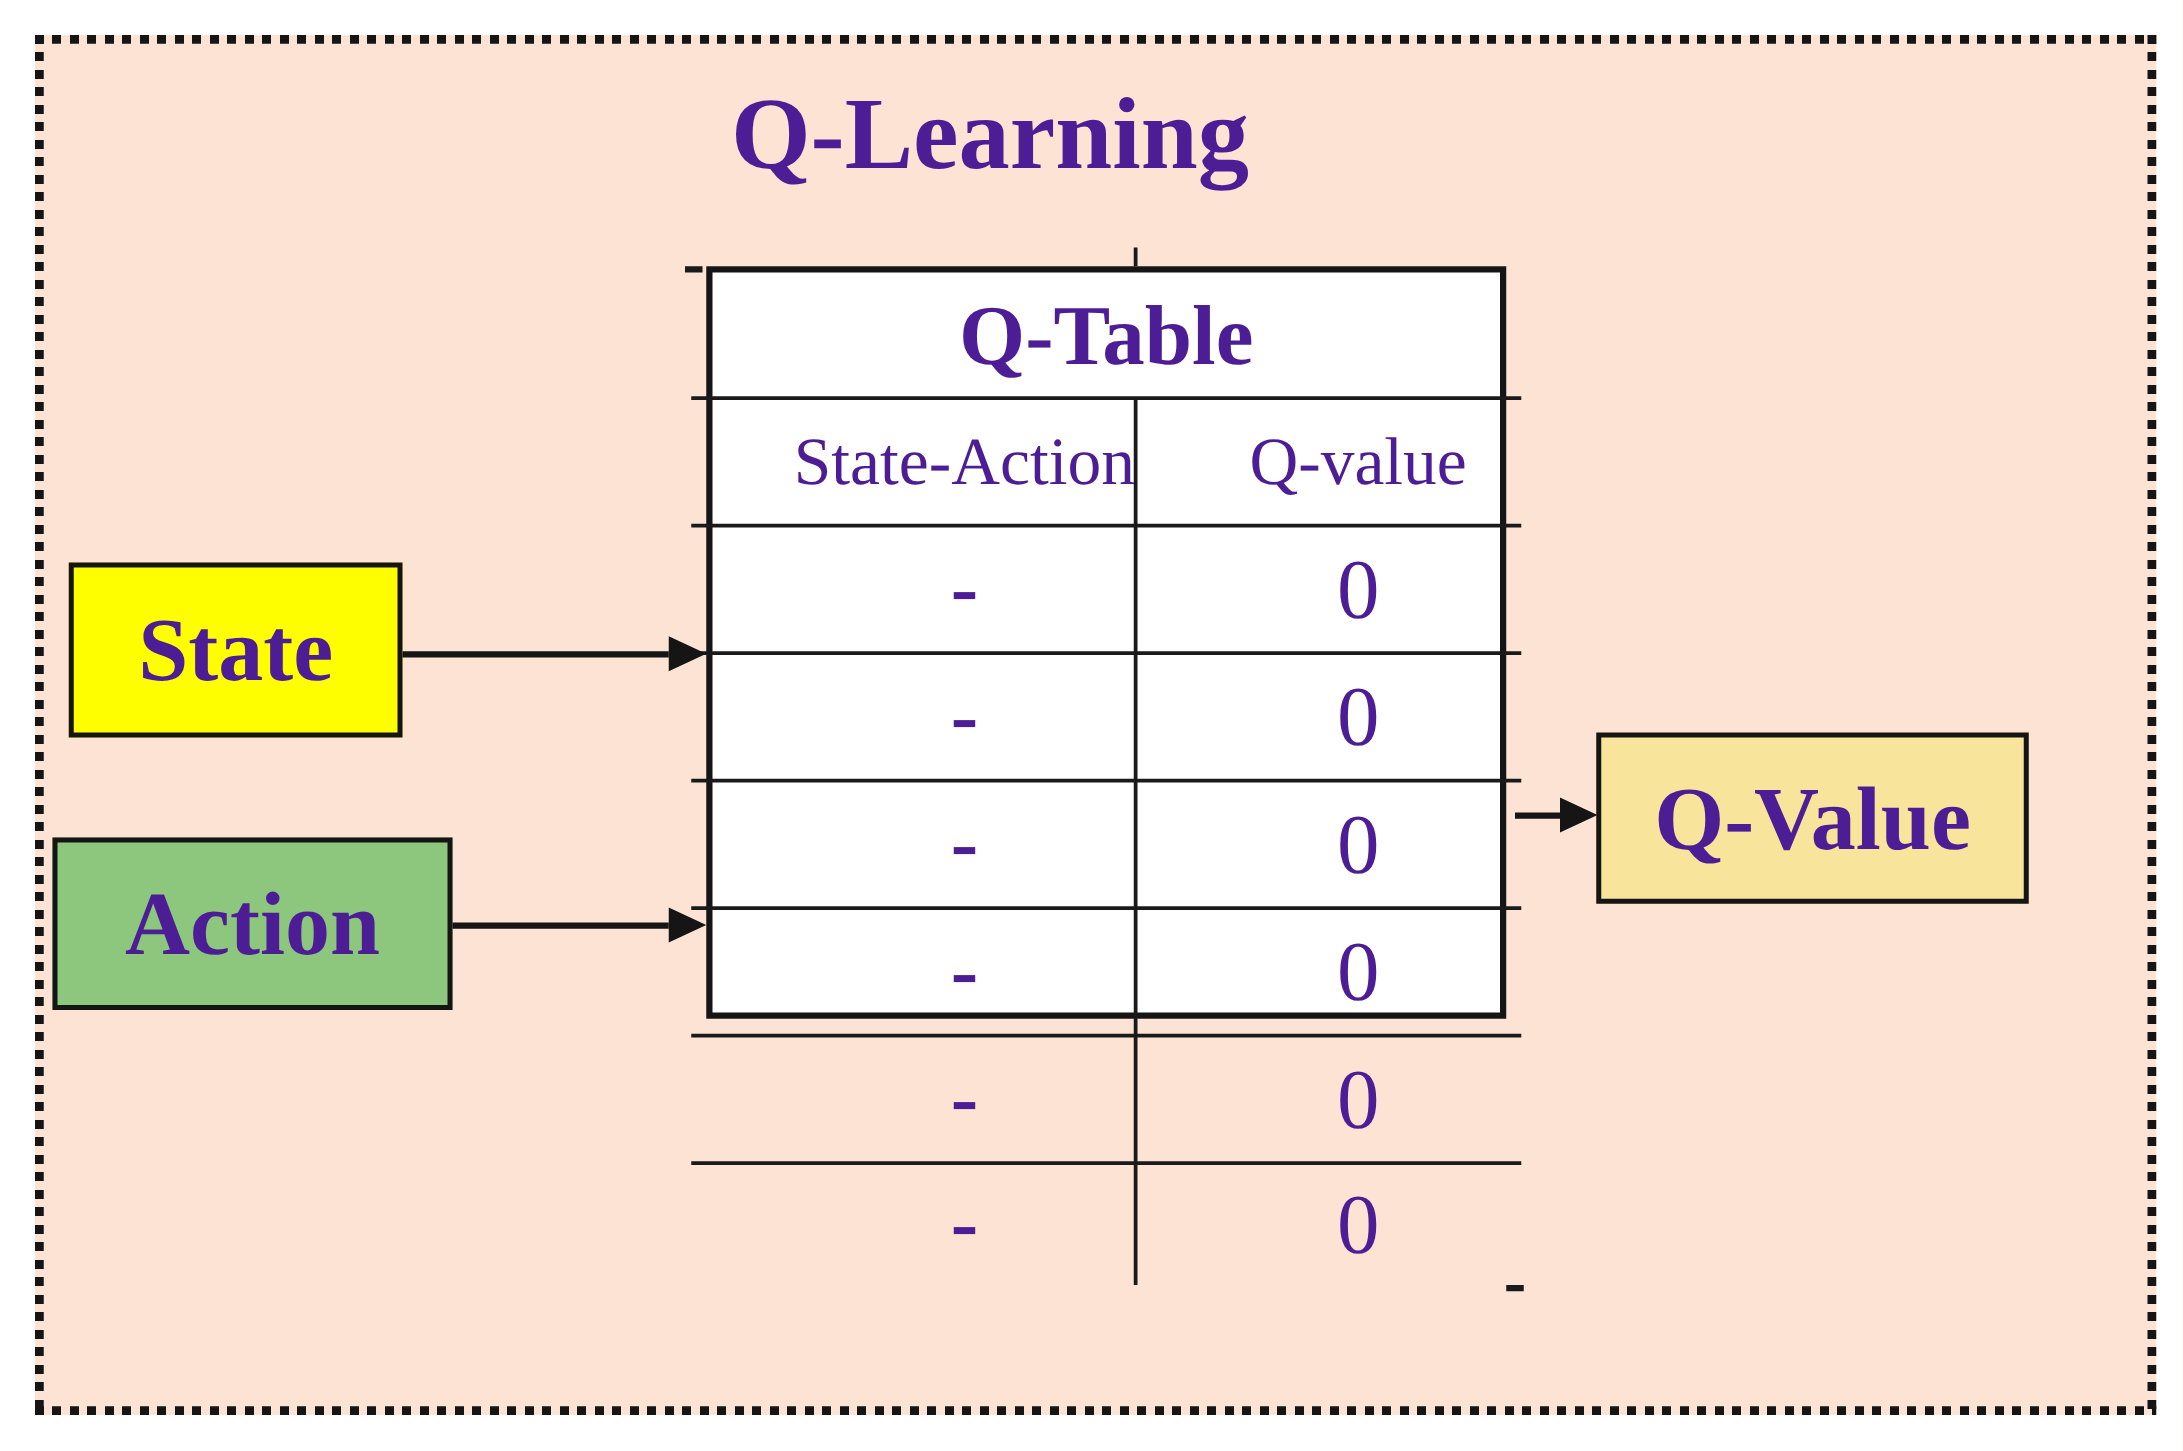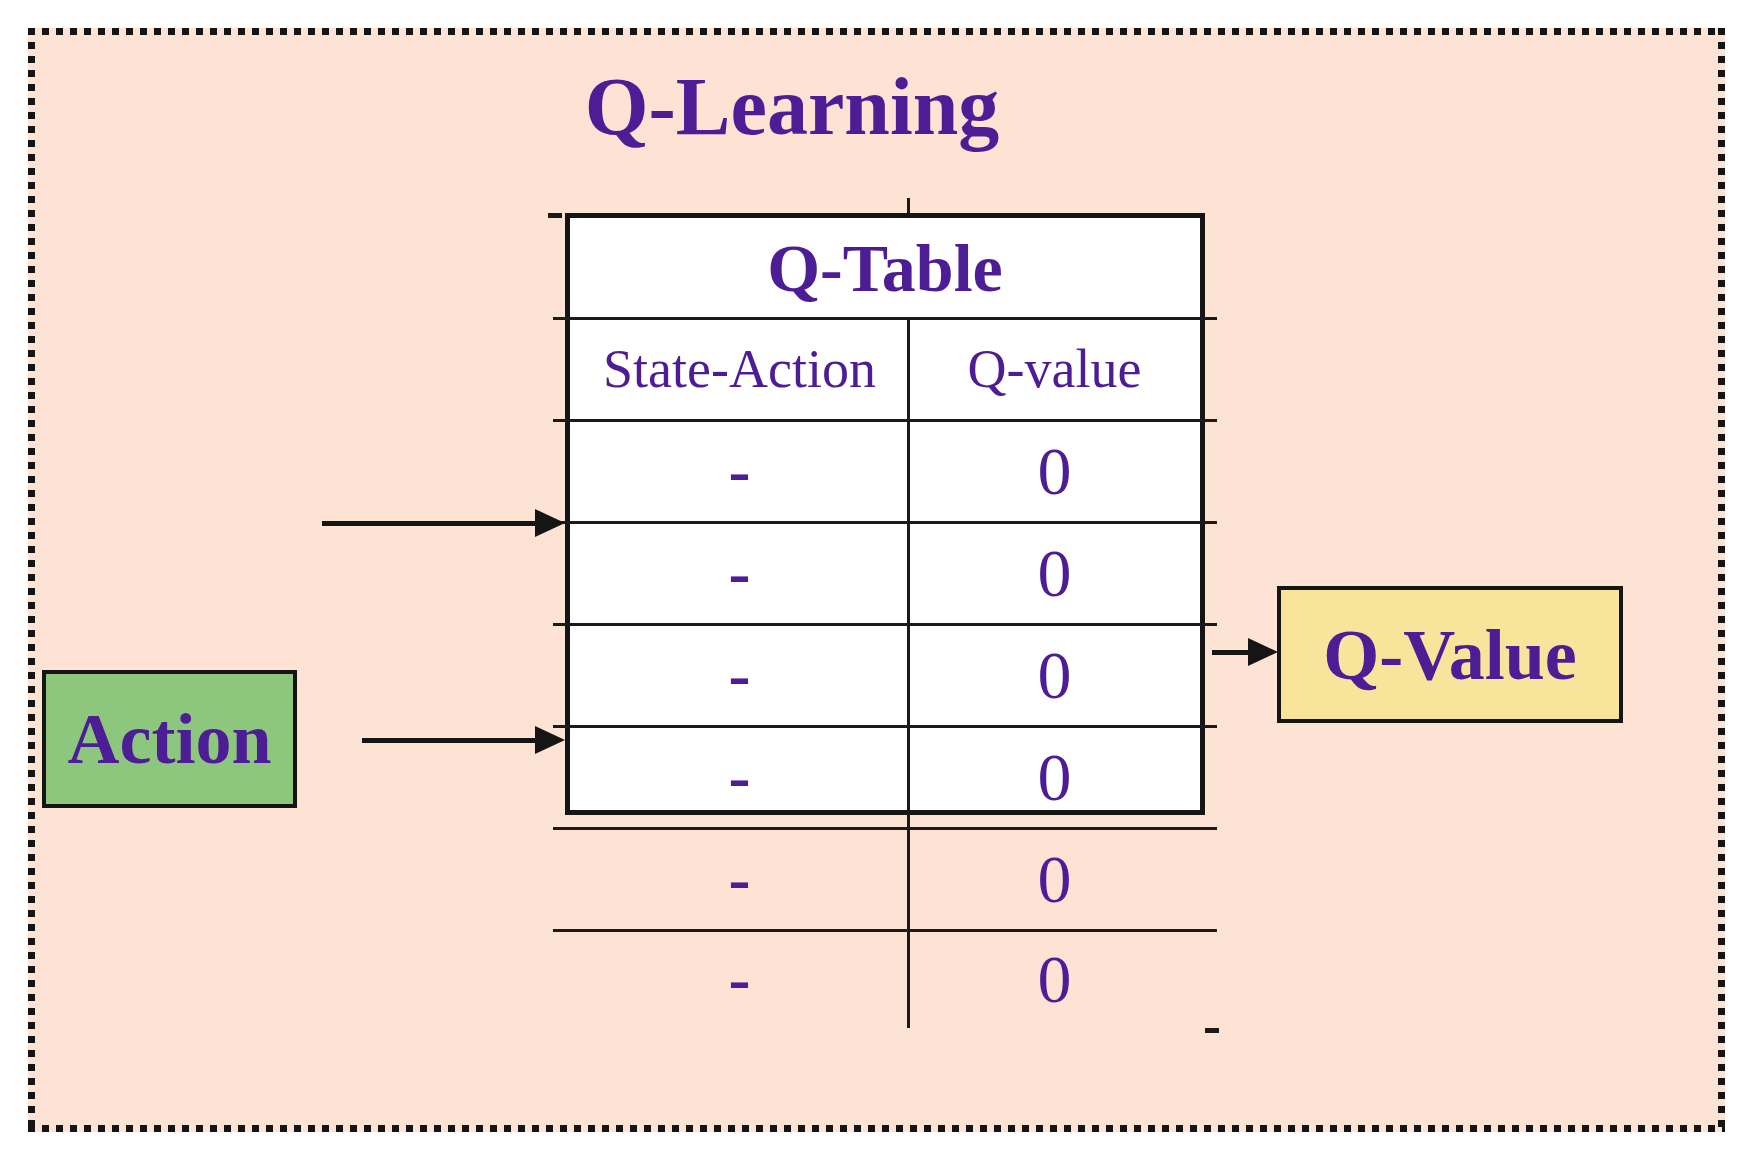--- a/index.html
+++ b/index.html
@@ -29,40 +29,40 @@
 
   .tbl {
     position:absolute; left:565px; top:213px; width:640px; height:602px;
     background:#ffffff; border:5px solid #151515; box-sizing:border-box;
   }
   .band { position:absolute; left:0; width:630px; display:flex; }
   .t-title { top:0; height:100px; align-items:center; justify-content:center;
     font-size:68px; font-weight:bold; }
   .t-sub  { top:100px; height:102px; }
   .cell { position:absolute; top:0; height:100%; display:flex;
-    align-items:center; justify-content:center; }
+    align-items:center; justify-content:center;padding-left:32px; }
   .c1 { left:0; width:339px; }
   .c2 { left:339px; width:291px; }
   .t-sub .cell { font-size:54px; }
   .t-row { height:102px; }
   .r1{top:202px;} .r2{top:304px;} .r3{top:406px;} .r4{top:508px;} .r5{top:610px;} .r6{top:712px; height:98px;}
   .dash { font-size:66px; font-weight:bold; }
   .zero { font-size:68px; }
 
   .hline { position:absolute; left:-17px; width:664px; height:3px; background:#1a1a1a; }
   .vline { position:absolute; left:337px; top:100px; width:3px; height:710px; background:#1a1a1a; }
   .tick  { position:absolute; background:#1a1a1a; }
 
   .box {
     position:absolute; display:flex; align-items:center; justify-content:center;
     border:4px solid #151515; box-sizing:border-box;
     font-size:72px; font-weight:bold; line-height:1;
   }
   .state  { left:55px;   top:450px; width:267px; height:140px; background:#fefe00; }
-  .action { left:42px;   top:670px; width:255px; height:138px; background:#8dc77d; }
+  .action { left:42px;   top:670px; width:320px; height:138px; background:#8dc77d; }
   .qvalue { left:1277px; top:586px; width:346px; height:137px; background:#f8e49a; }
 
   .ar-line { position:absolute; height:5px; background:#151515; }
   .ar-head { position:absolute; width:0; height:0;
     border-top:14px solid transparent; border-bottom:14px solid transparent;
     border-left:30px solid #151515; }
   .a1l { left:322px;  top:521px; width:213px; }
   .a1h { left:535px;  top:509px; }
   .a2l { left:362px;  top:738px; width:173px; }
   .a2h { left:535px;  top:726px; }
@@ -123,20 +123,23 @@
     <div class="hline" style="top:507px"></div>
     <div class="hline" style="top:609px"></div>
     <div class="hline" style="top:711px"></div>
     <div class="vline"></div>
   </div>
 
   <div class="tick" style="left:907px; top:198px; width:3px; height:15px;"></div>
   <div class="tick" style="left:548px; top:213px; width:14px; height:5px;"></div>
   <div class="tick" style="left:1205px; top:1028px; width:14px; height:5px;"></div>
 
+  <div class="box state">
+    <span>State</span>
+  </div>
   <div class="box action">
     <span>Action</span>
   </div>
   <div class="box qvalue">
     <span>Q-Value</span>
   </div>
 
   <div class="ar-line a1l"></div>
   <div class="ar-head a1h"></div>
   <div class="ar-line a2l"></div>

